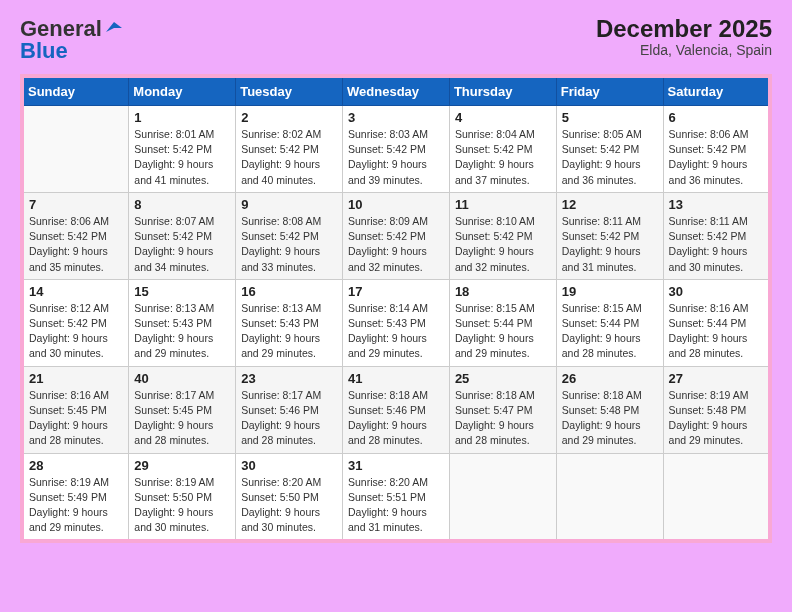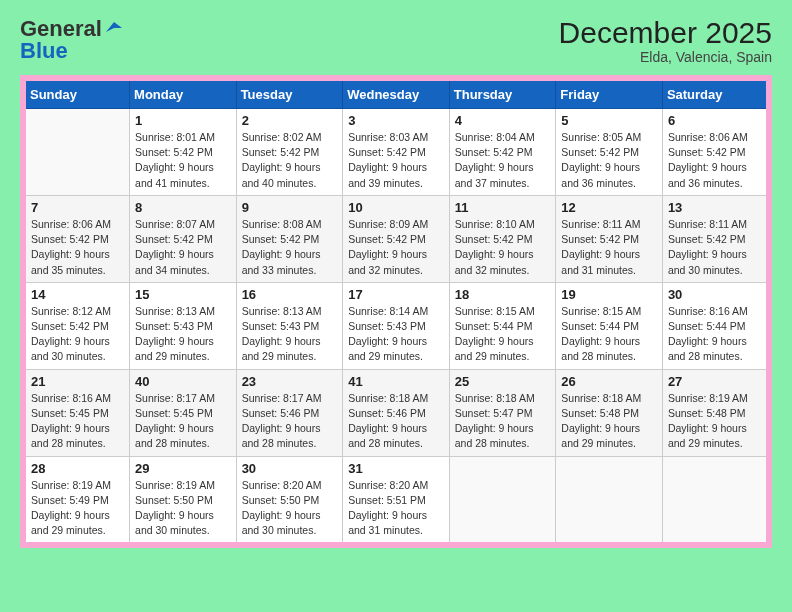--- a/index.html
+++ b/index.html
@@ -5,53 +5,53 @@
     * { box-sizing: border-box; margin: 0; padding: 0; }
     body {
       font-family: Arial, sans-serif;
       background: #fff;
       width: 792px;
       min-height: 612px;
     }
     .page {
       width: 792px;
       min-height: 612px;
-      background: #86efac;
+      background: #f0abfc;
       padding: 16px 20px 16px 20px;
     }
     .header {
       display: flex;
       align-items: flex-start;
       justify-content: space-between;
       margin-bottom: 10px;
     }
     .logo {
       display: flex;
       flex-direction: column;
       align-items: flex-start;
     }
     .logo-general { color: #333; }
     .logo-blue { color: #1565c0; }
     .title-block {
       text-align: right;
     }
     .month-title {
-      font-size: 30px;
-      font-weight: normal;
+      font-size: 24px;
+      font-weight: bold;
       color: #222;
       line-height: 1.1;
     }
     .location {
       font-size: 14px;
       color: #444;
     }
     .calendar-table {
       width: 100%;
       border-collapse: collapse;
-      border: 6px solid #f9a8d4;
+      border: 4px solid #f9a8d4;
     }
     .calendar-table th {
       background-color: #1565c0;
       color: #fff;
       font-size: 13px;
       font-weight: bold;
       padding: 6px 4px;
       text-align: left;
       border: 1px solid #1150a0;
     }

